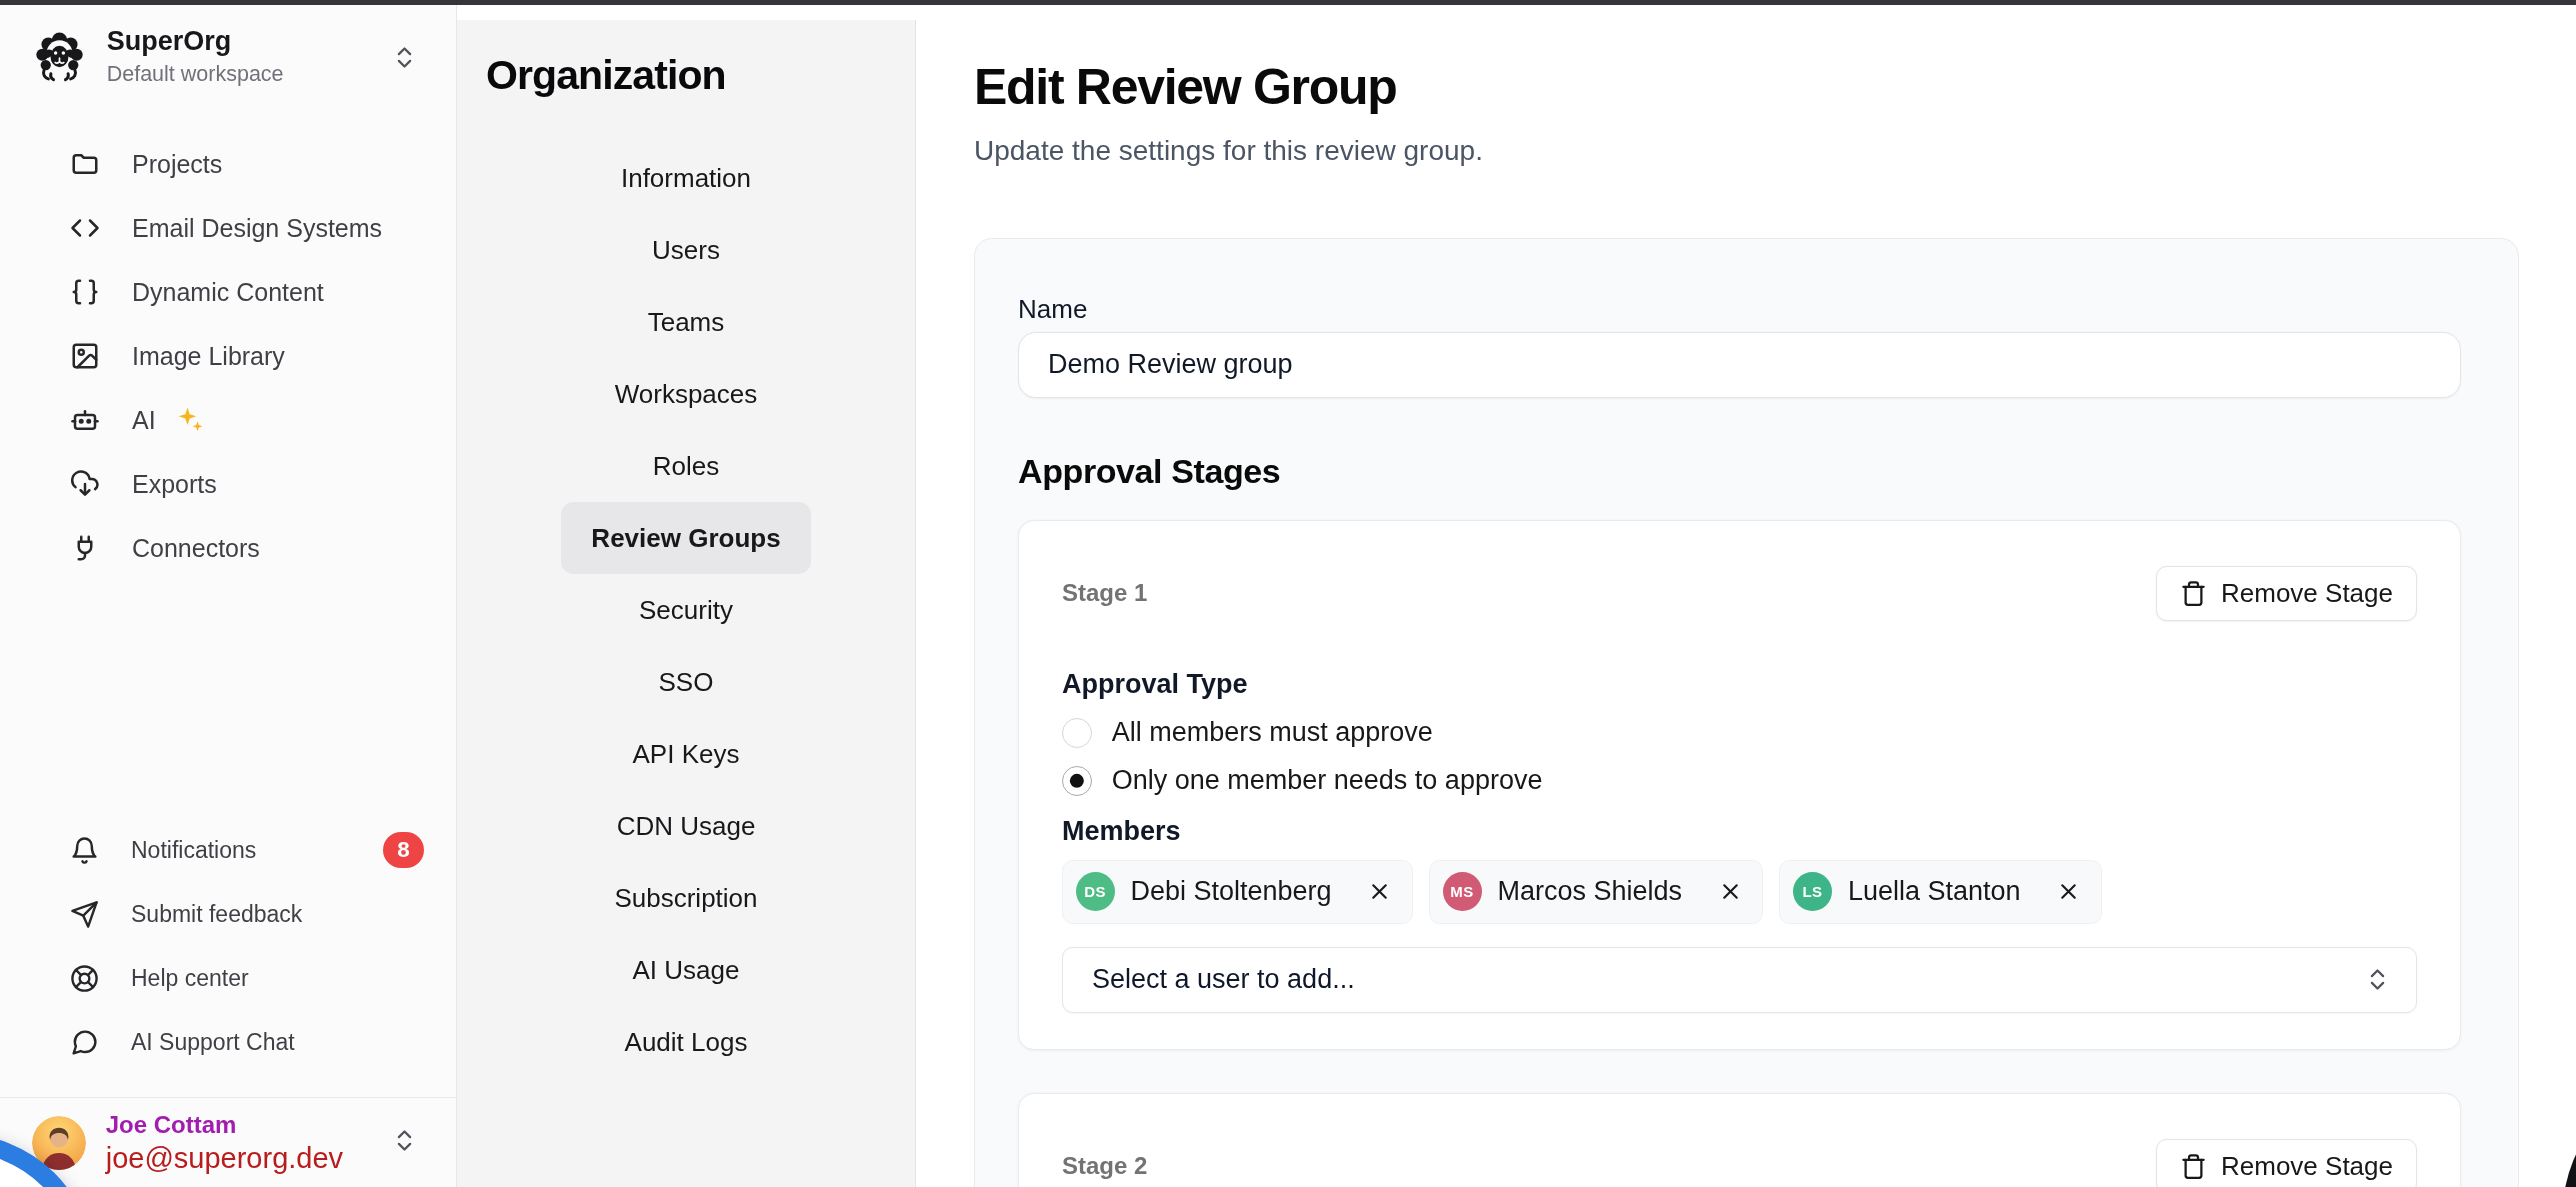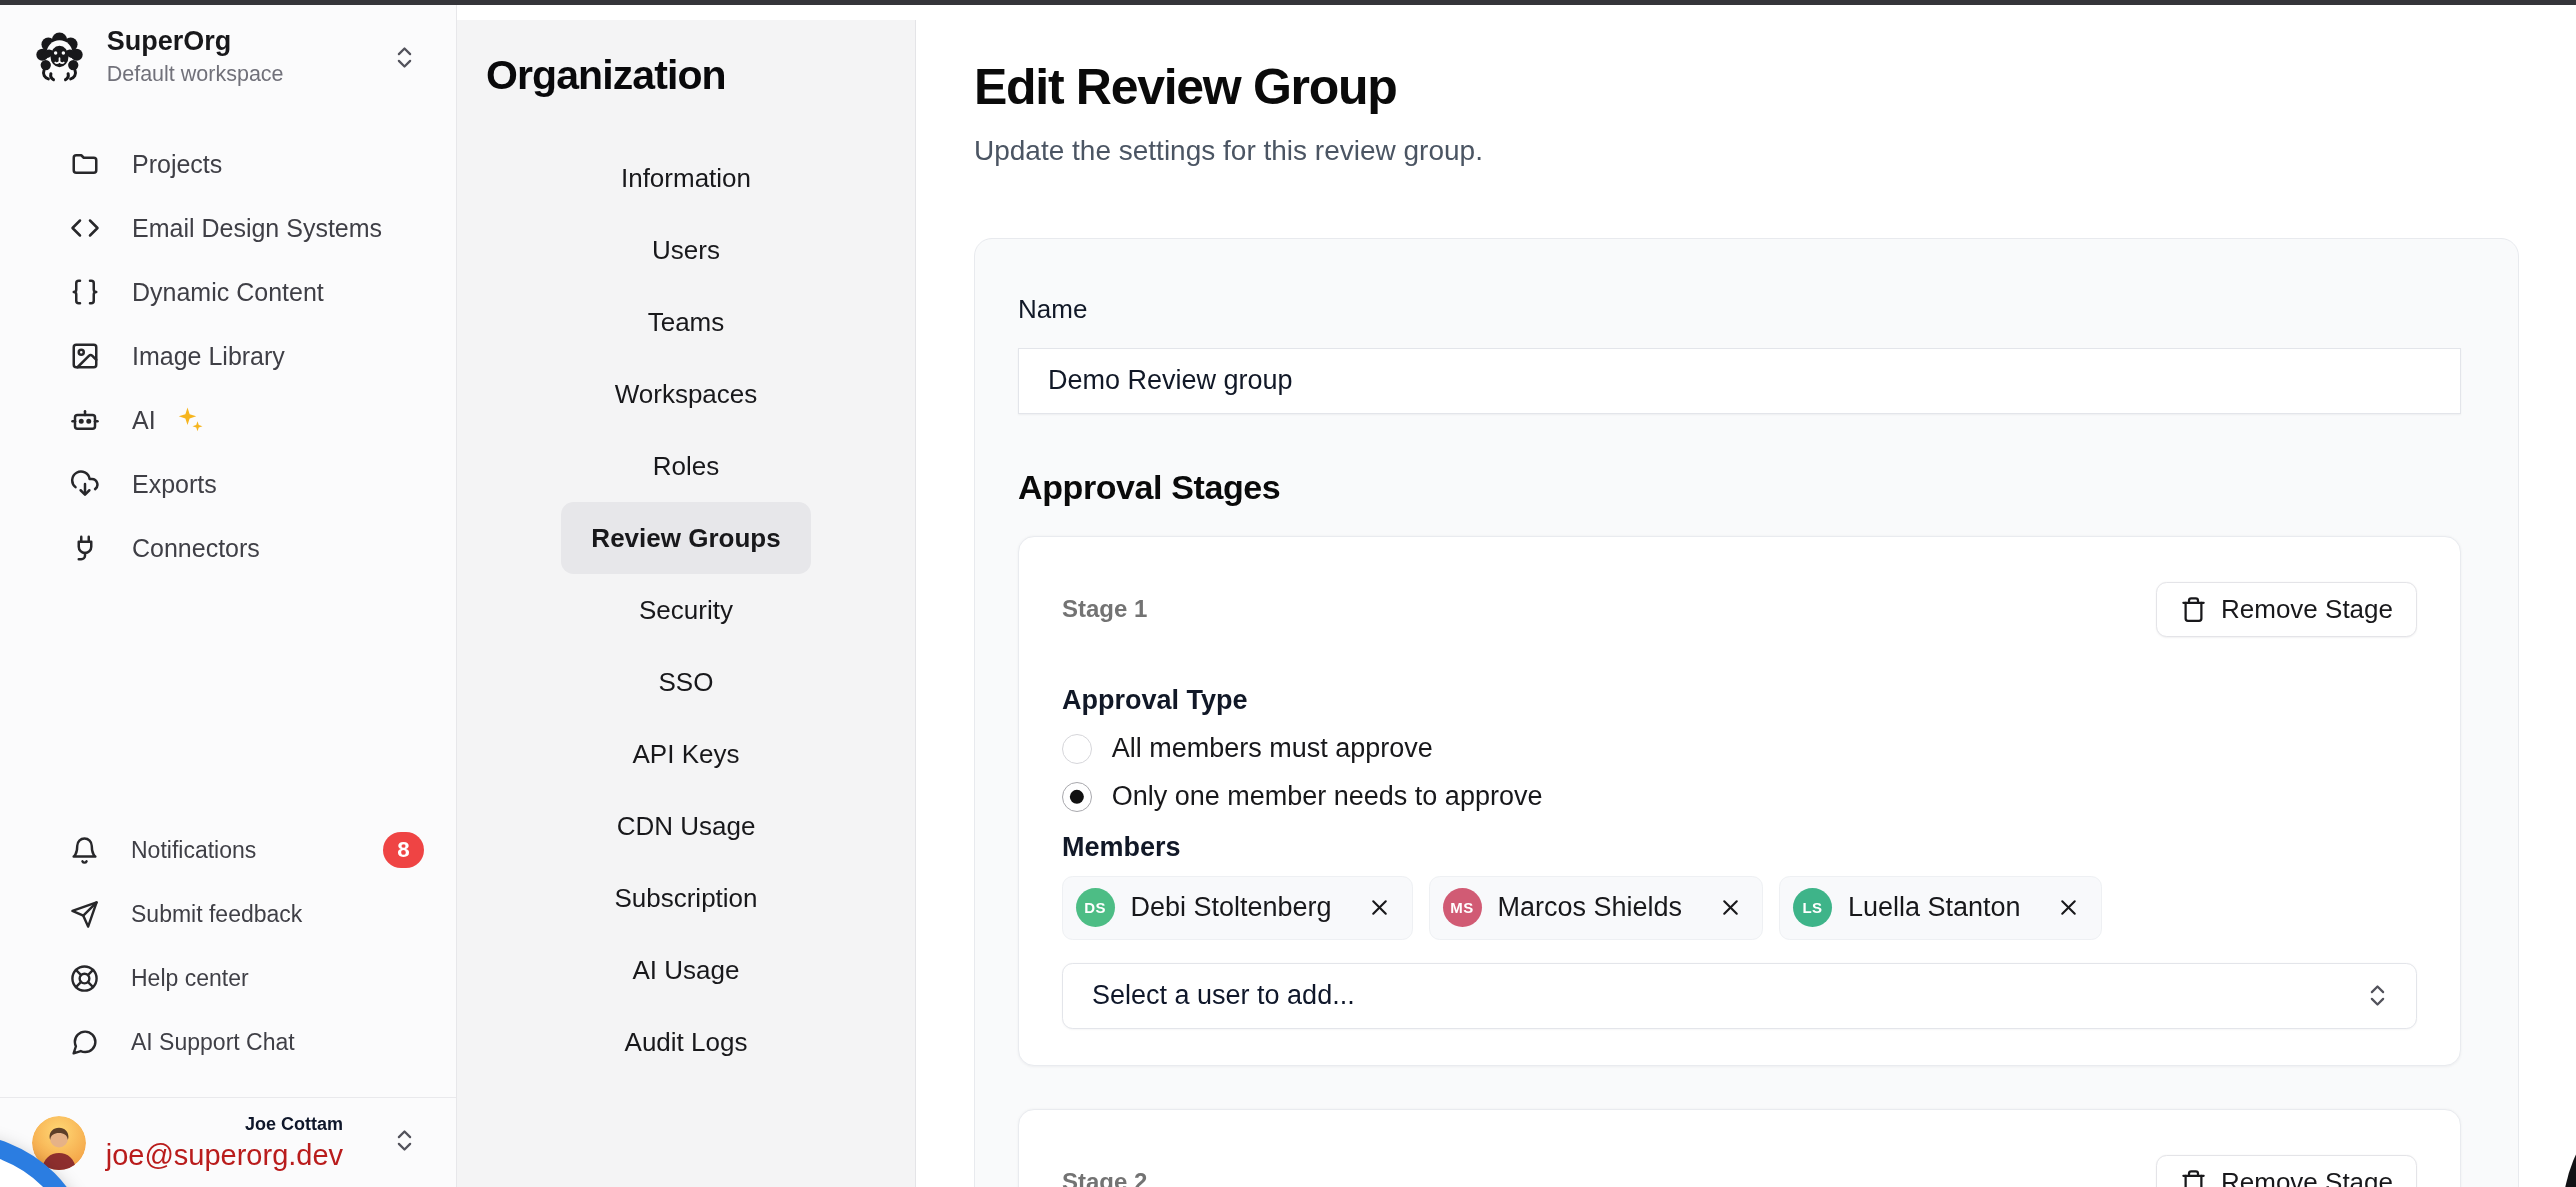--- a/index.html
+++ b/index.html
@@ -29,21 +29,21 @@
   .nav-item .icon { color:#27272a; }
   .sparkle { margin-left:-12.5px; display:flex; }
   .footer-nav { margin-top:auto; margin-bottom:23px; }
   .footer-nav .nav-item { font-size:23px; height:64px; }
   .badge { margin-left:auto; min-width:41px; height:36px; border-radius:19.7px;
            color:#fff; font-size:22.4px; font-weight:700; display:flex; align-items:center;
            justify-content:center; padding:0 10.7px; }
   .user-row { border-top:0.9px solid #e9e9ec; height:91px; display:flex; align-items:center;
               gap:19.7px; padding:0 32px; position:relative; }
   .user-avatar { width:54px; height:54px; border-radius:50%; overflow:hidden; flex:0 0 auto; }
-  .user-name { font-size:18px; font-weight:700; color:#0f172a;text-align:right; }
+  .user-name { font-size:24px; font-weight:700; color:#a21caf; }
   .user-email { font-size:29px; color:#b91c1c; margin-top:3.6px; }
   .user-chevron { position:absolute; right:38px; top:29px; color:#52525b; }
 
   
   .orgbar {
     position:absolute; left:457px; top:20px; bottom:0; width:459px;
     background:#f4f4f5; border-right:0.9px solid #e4e4e7; padding:32px 29px 0 29px; z-index:4;
   }
   .org-title { font-size:41px; font-weight:800; letter-spacing:-0.9px; color:#09090b; }
   .org-nav { margin-top:43px; display:flex; flex-direction:column;align-items:center; }
@@ -52,22 +52,22 @@
   .org-item.active { background:#e7e7ea; font-weight:600; }
 
   
   .main { position:absolute; left:917px; top:4.5px; right:0; bottom:0; background:#fff;
           padding:54px 0 0 57px; }
   .h1 { font-size:50px; font-weight:800; letter-spacing:-1.3px; color:#0a0a0a; line-height:57px; }
   .subtitle { font-size:28px; color:#4b5563; margin-top:18px; line-height:34px; }
   .card { margin-top:70px; width:1545px; background:#f9fafb; border:0.9px solid #e8eaee;
           border-radius:18px; padding:55px 57px 72px 43px; min-height:1252px; }
   .field-label { font-size:26px; font-weight:500; color:#111827; line-height:30px; }
-  .text-input { margin-top:24px; width:100%; height:66px; background:#fff;
-                border:0.9px solid #e3e5ea; border-radius:0; padding:0 29px; font-size:27px;
+  .text-input { margin-top:8px; width:100%; height:66px; background:#fff;
+                border:0.9px solid #e3e5ea; border-radius:18px; padding:0 29px; font-size:27px;
                 color:#111827; font-family:inherit; box-shadow:0 0.9px 1.8px rgba(16,24,40,.05); outline:none; }
   .section-title { margin-top:54px; font-size:34px; font-weight:700; letter-spacing:-0.4px;
                    color:#0a0a0a; line-height:39px; }
   .stage { margin-top:29px; background:#fff; border:0.9px solid #e9ebef; border-radius:16px;
            padding:45px 43px 36px 43px; box-shadow:0 0.9px 2.7px rgba(16,24,40,.05); }
   .stage-2 { margin-top:43px; min-height:179px; }
   .stage-head { display:flex; align-items:center; justify-content:space-between; }
   .stage-title { font-size:24px; font-weight:700; color:#737373; }
   .btn { display:inline-flex; align-items:center; gap:14.3px; height:55px; padding:0 23px;
          background:#fff; border:0.9px solid #e4e4e8; border-radius:10.7px; font-size:26px;

